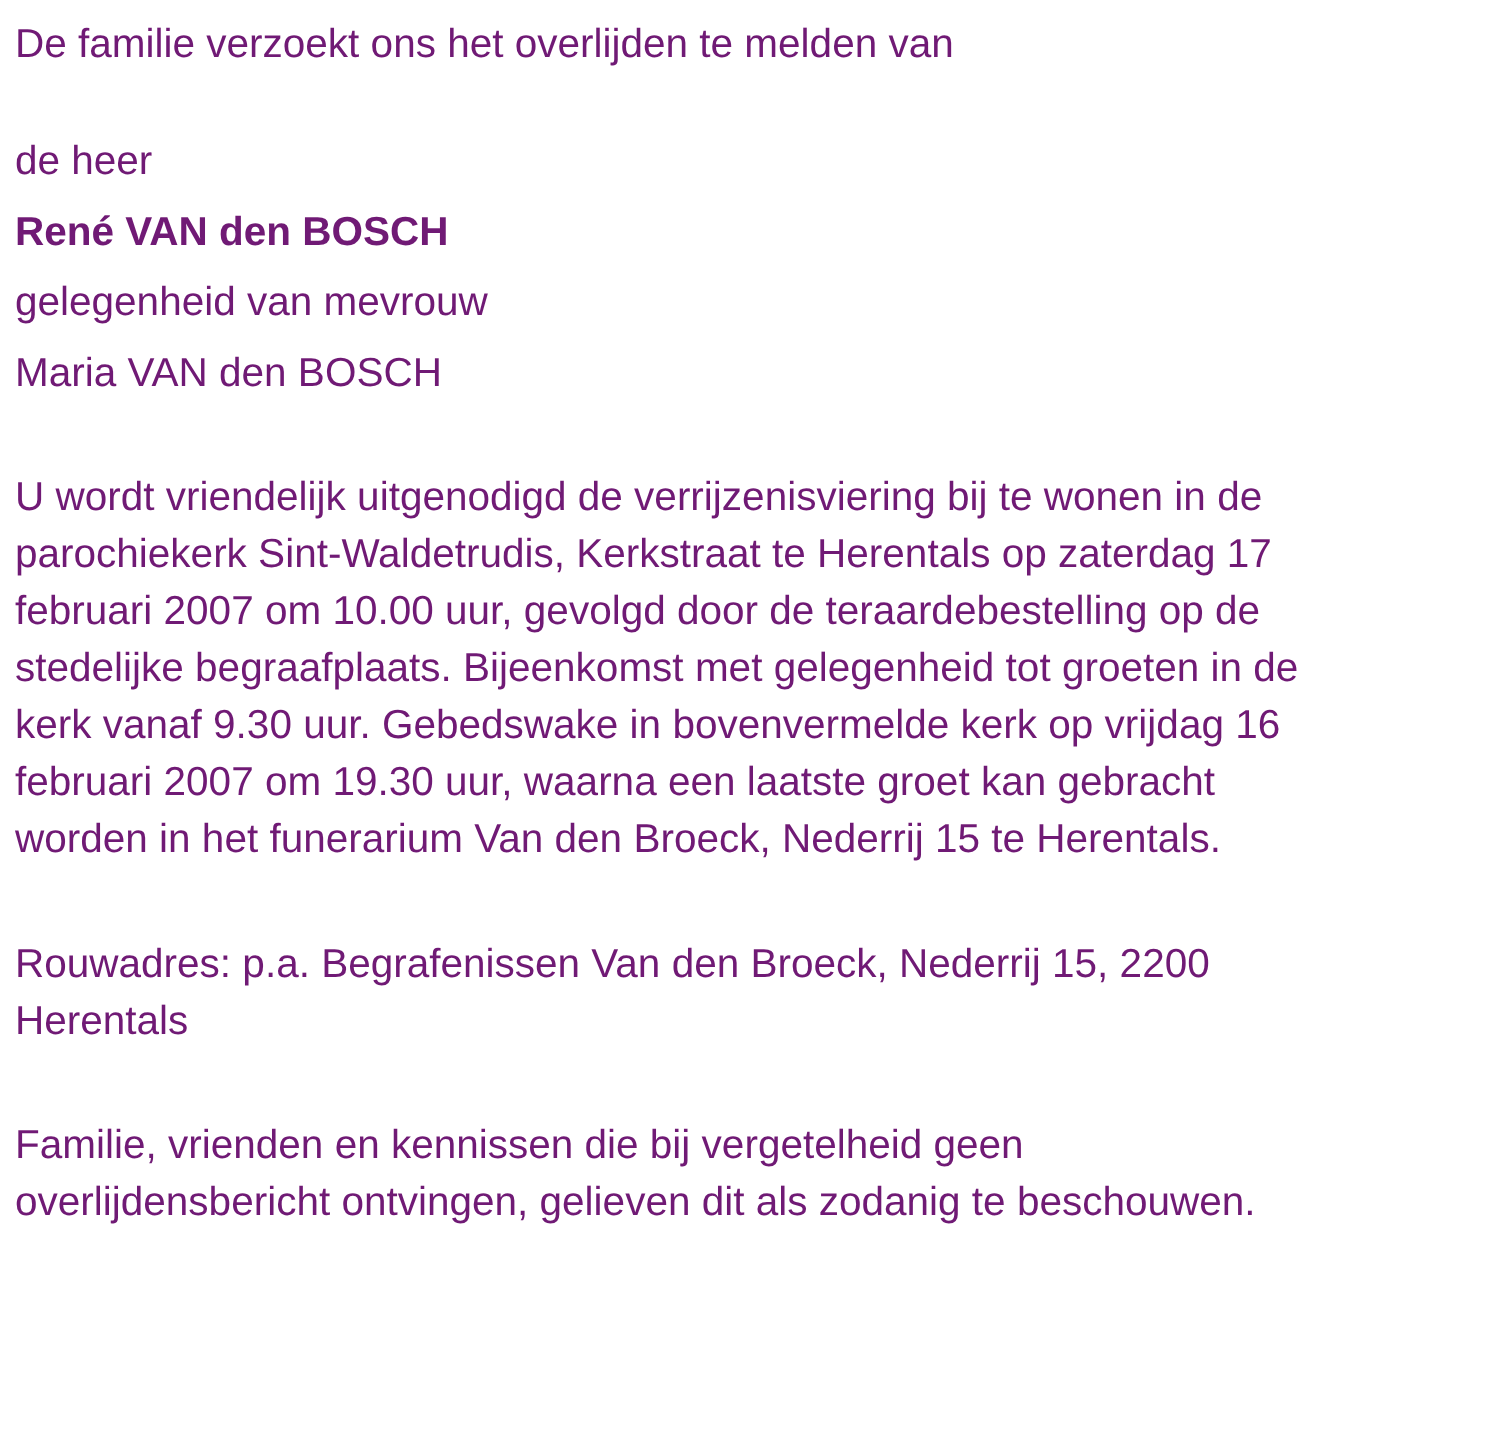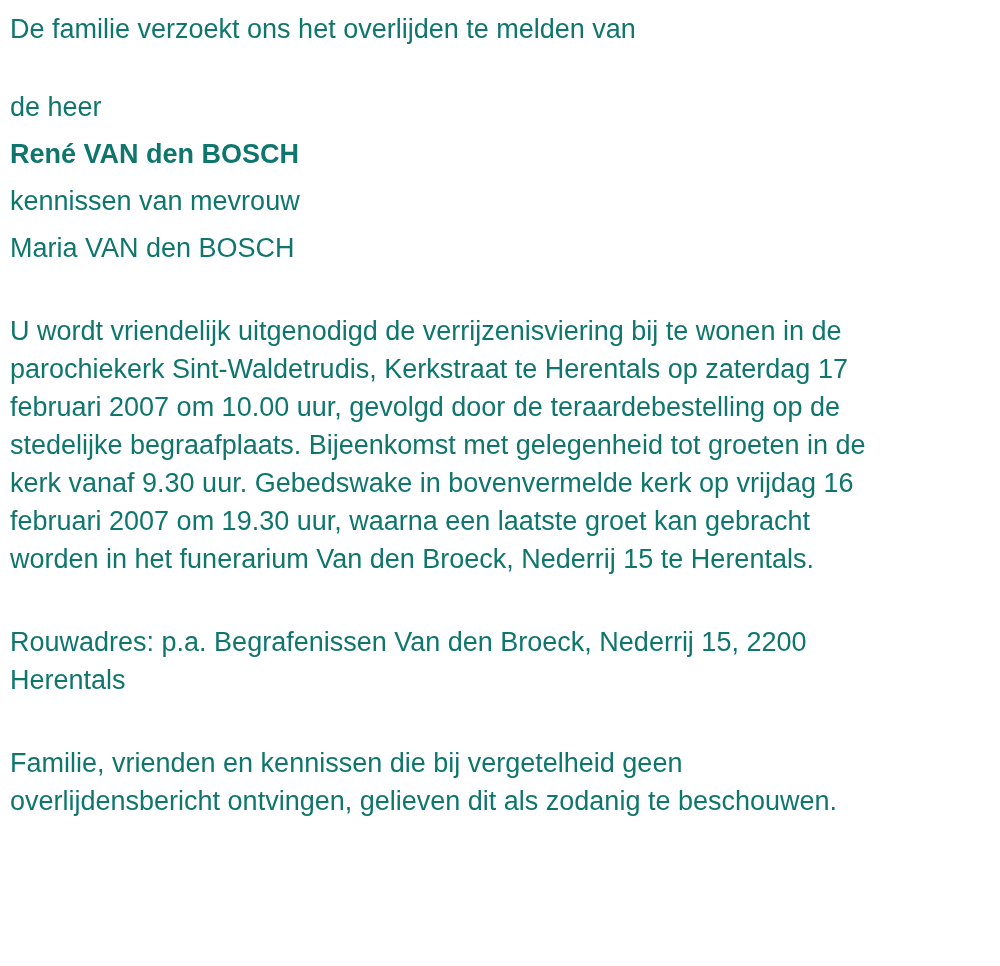--- a/index.html
+++ b/index.html
@@ -33,28 +33,28 @@
   .para.name {
     font-weight: bold;
   }
   .para:last-child {
     margin-bottom: 0;
   }
 </style>
 </head>
 <body>
 
-<main class="page" style="color: #0f766e; background: rgb(255, 255, 255);">
+<main class="page" style="color: #701a75; background: rgb(255, 255, 255);">
   <p class="para">De familie verzoekt ons het overlijden te melden van</p>
 
   <p class="para tight">de heer</p>
 
   <p class="para tight name">René VAN den BOSCH</p>
 
-  <p class="para tight">kennissen van mevrouw</p>
+  <p class="para tight">gelegenheid van mevrouw</p>
 
   <p class="para">Maria VAN den BOSCH</p>
 
 
   <p class="para">U wordt vriendelijk uitgenodigd de verrijzenisviering bij te wonen in de
 parochiekerk Sint-Waldetrudis, Kerkstraat te Herentals op zaterdag 17
 februari 2007 om 10.00 uur, gevolgd door de teraardebestelling op de
 stedelijke begraafplaats. Bijeenkomst met gelegenheid tot groeten in de
 kerk vanaf 9.30 uur. Gebedswake in bovenvermelde kerk op vrijdag 16
 februari 2007 om 19.30 uur, waarna een laatste groet kan gebracht

